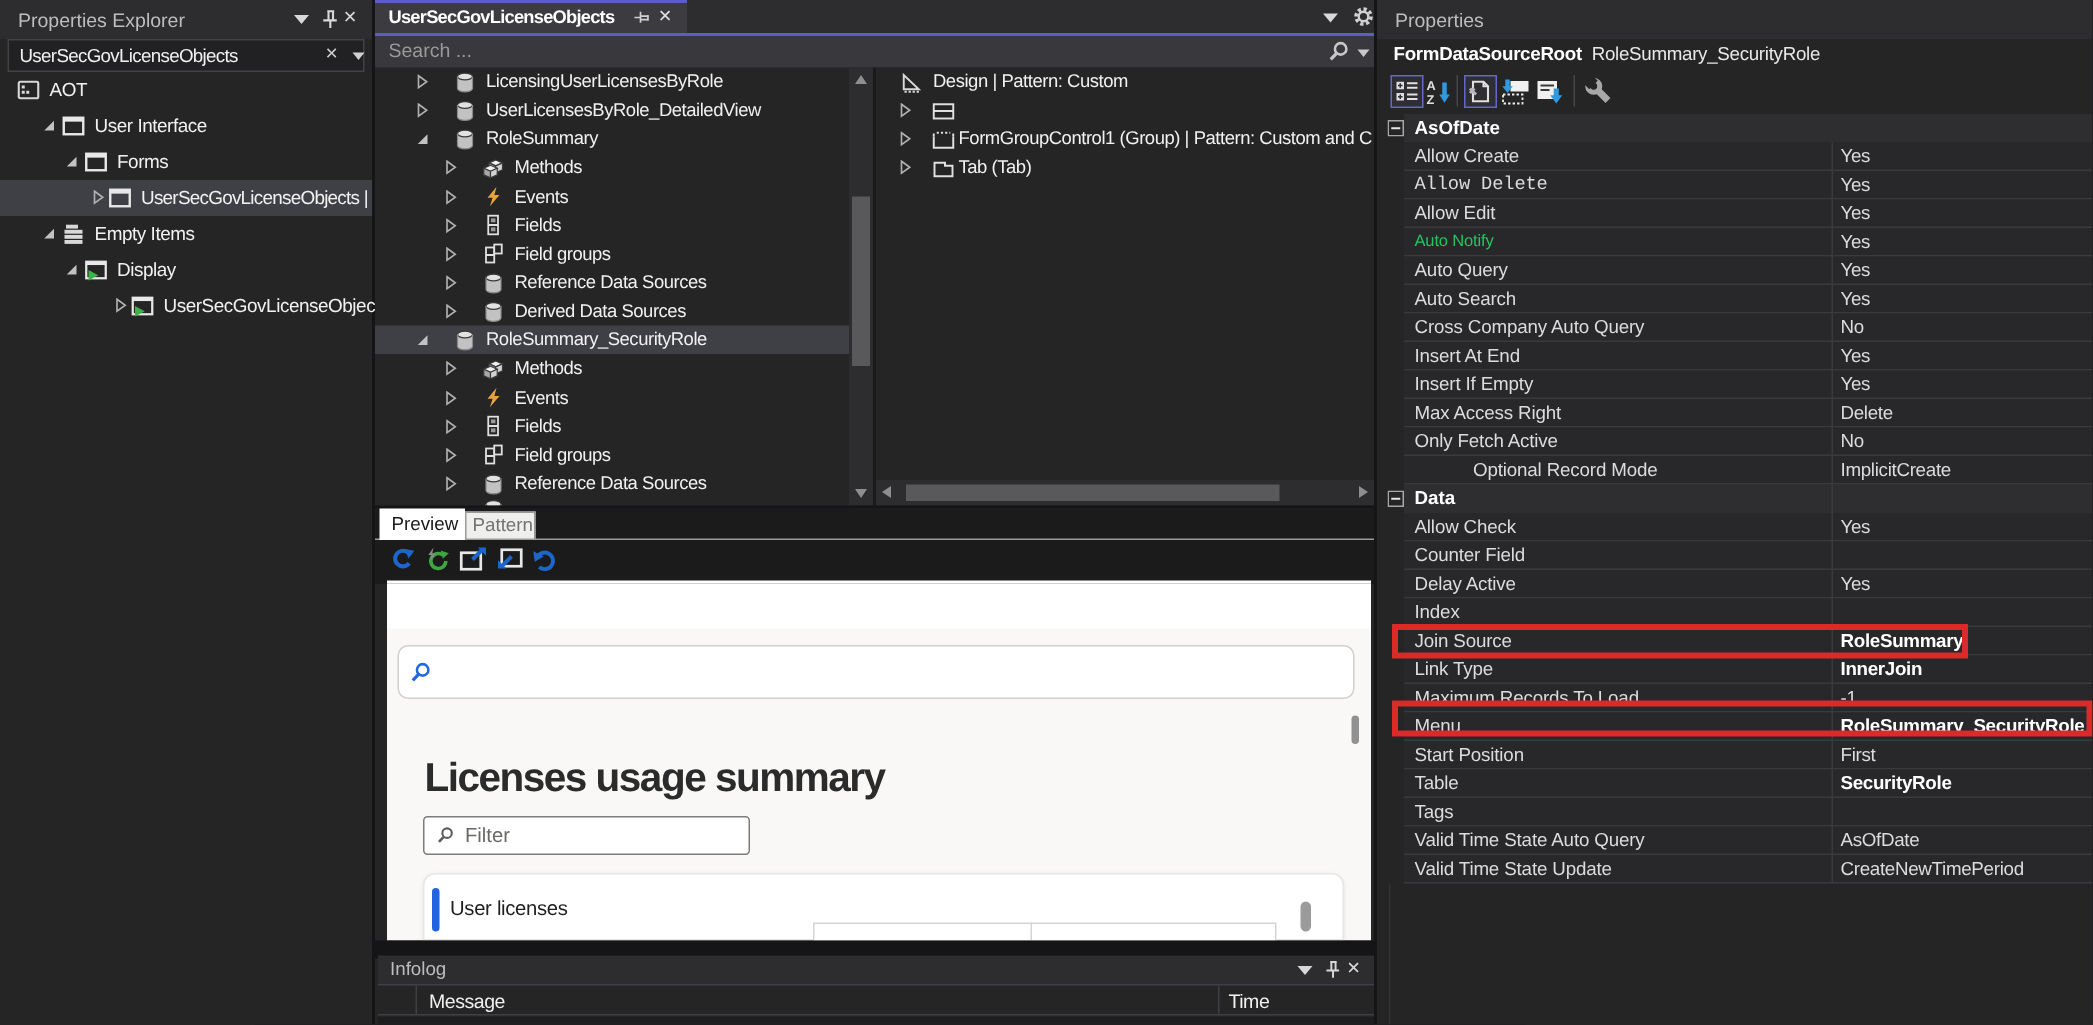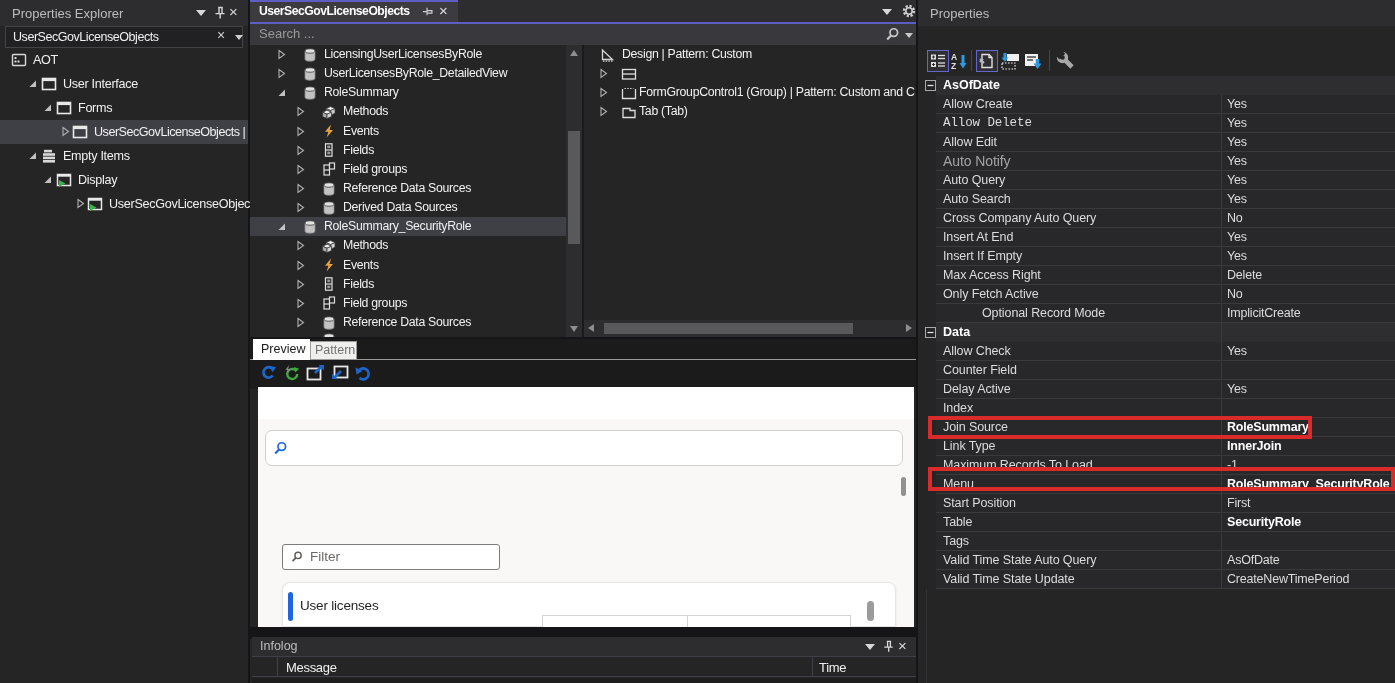--- a/index.html
+++ b/index.html
@@ -385,20 +385,21 @@
 </div>
 
 <div class="abs" style="left:258px;top:387px;width:656px;height:2px;background:#ffffff;"></div>
 <div class="abs" style="left:258px;top:389px;width:656px;height:238px;background:#f9f8f7;overflow:hidden;">
   <div class="abs" style="left:0;top:0;width:656px;height:30px;background:#ffffff;"></div>
   <div class="abs" style="left:7px;top:41px;width:638px;height:36px;background:#ffffff;border:1px solid #d2d0ce;border-radius:7px;"></div>
   <svg class="abs" style="left:14px;top:51px;color:#2266e3" width="17" height="17">
         <use href="#mag"></use>
       </svg>
   <div class="abs" style="left:643px;top:88px;width:5px;height:19px;background:#919191;border-radius:2.5px;"></div>
+  <div class="abs" style="left:25px;top:114px;font-size:27px;font-weight:bold;color:#2b2b2b;letter-spacing:-1px;">Licenses usage summary</div>
   <div class="abs" style="left:24px;top:155px;width:218px;height:26px;background:#ffffff;border:1px solid #7e7c7a;border-radius:3px;"></div>
   <svg class="abs" style="left:32px;top:161px;color:#5f5d5b" width="14" height="14">
         <use href="#mag"></use>
       </svg>
   <div class="abs" style="left:52px;top:160px;font-size:13.5px;color:#6b6966;">Filter</div>
   <div class="abs" style="left:24px;top:193px;width:614px;height:45px;background:#ffffff;border:1px solid #e8e6e4;border-radius:8px 8px 0 0;box-shadow:0 1px 3px rgba(0,0,0,0.08);"></div>
   <div class="abs" style="left:30px;top:203px;width:5px;height:29px;background:#2064e0;border-radius:2.5px;"></div>
   <div class="abs" style="left:42px;top:209px;font-size:13.5px;color:#1f1f1f;letter-spacing:-0.2px;">User licenses</div>
   <div class="abs" style="left:284px;top:226px;width:309px;height:14px;background:#ffffff;border:1px solid #d4d4d4;"></div>
   <div class="abs" style="left:429px;top:226px;width:1px;height:14px;background:#d4d4d4;"></div>
@@ -416,20 +417,21 @@
 <div class="abs" style="left:252px;top:656px;width:664px;height:21px;background:#252526;border-top:1px solid #3f3f46;border-bottom:1px solid #3f3f46;"></div>
 <div class="abs" style="left:277px;top:657px;width:1px;height:19px;background:#3f3f46;"></div>
 <div class="abs" style="left:812px;top:657px;width:1px;height:19px;background:#3f3f46;"></div>
 <div class="abs t" style="left:286px;top:658px;font-size:13px;">Message</div>
 <div class="abs t" style="left:819px;top:658px;font-size:13px;">Time</div>
 <div class="abs" style="left:252px;top:678px;width:664px;height:5px;background:#1e1e1e;"></div>
 
 <div class="abs" style="left:918px;top:0;width:477px;height:683px;background:#252526;"></div>
 <div class="abs" style="left:918px;top:0;width:477px;height:26px;background:#2d2d30;"></div>
 <div class="abs td" style="left:930px;top:6px;">Properties</div>
+<div class="abs" style="left:929px;top:29px;font-size:12.5px;color:#ffffff;letter-spacing:-0.2px;white-space:nowrap;"><b>FormDataSourceRoot</b>&nbsp; <span style="color:#e8e8e8;font-weight:normal">RoleSummary_SecurityRole</span></div>
 <div id="ptoolbar">
 <div class="abs" style="left:927px;top:50px;width:22px;height:22px;border:1px solid #6466c9;background:#2f2f33;"></div>
 <svg class="abs" style="left:930px;top:53px" width="16" height="16" viewBox="0 0 16 16">
 <rect x="1" y="1.5" width="5" height="5" fill="#e0e0e0"></rect>
         <rect x="1" y="9" width="5" height="5" fill="#e0e0e0"></rect>
 <g stroke="#e0e0e0" stroke-width="1.3">
           <line x1="8" y1="2.5" x2="15" y2="2.5"></line>
           <line x1="8" y1="5.5" x2="15" y2="5.5"></line>
           <line x1="8" y1="10" x2="15" y2="10"></line>
           <line x1="8" y1="13" x2="15" y2="13"></line>
@@ -486,21 +488,21 @@
 <div class="abs" style="left:936px;top:95px;width:459px;height:19px;background:#28282a;border-bottom:1px solid #3a3a3d;"></div>
       <div class="abs" style="left:943px;top:95px;font-size:12.5px;color:#dcdcdc;line-height:19px;letter-spacing:-0.1px;white-space:nowrap;">Allow Create</div>
       <div class="abs" style="left:1227px;top:95px;font-size:12.5px;color:#dcdcdc;font-weight:normal;line-height:19px;letter-spacing:-0.2px;white-space:nowrap;">Yes</div>
 <div class="abs" style="left:936px;top:114px;width:459px;height:19px;background:#28282a;border-bottom:1px solid #3a3a3d;"></div>
       <div class="abs" style="left:943px;top:114px;font-size:12.5px;color:#dcdcdc;line-height:19px;letter-spacing:-0.1px;white-space:nowrap;font-family:Liberation Mono, monospace;">Allow Delete</div>
       <div class="abs" style="left:1227px;top:114px;font-size:12.5px;color:#dcdcdc;font-weight:normal;line-height:19px;letter-spacing:-0.2px;white-space:nowrap;">Yes</div>
 <div class="abs" style="left:936px;top:133px;width:459px;height:19px;background:#28282a;border-bottom:1px solid #3a3a3d;"></div>
       <div class="abs" style="left:943px;top:133px;font-size:12.5px;color:#dcdcdc;line-height:19px;letter-spacing:-0.1px;white-space:nowrap;">Allow Edit</div>
       <div class="abs" style="left:1227px;top:133px;font-size:12.5px;color:#dcdcdc;font-weight:normal;line-height:19px;letter-spacing:-0.2px;white-space:nowrap;">Yes</div>
 <div class="abs" style="left:936px;top:152px;width:459px;height:19px;background:#28282a;border-bottom:1px solid #3a3a3d;"></div>
-      <div class="abs" style="left:943px;top:152px;font-size:14px;color:#a3a3a3;line-height:19px;letter-spacing:-0.1px;white-space:nowrap;">Auto Notify</div>
+      <div class="abs" style="left:943px;top:152px;font-size:11px;color:#22c55e;line-height:19px;letter-spacing:-0.1px;white-space:nowrap;">Auto Notify</div>
       <div class="abs" style="left:1227px;top:152px;font-size:12.5px;color:#dcdcdc;font-weight:normal;line-height:19px;letter-spacing:-0.2px;white-space:nowrap;">Yes</div>
 <div class="abs" style="left:936px;top:171px;width:459px;height:19px;background:#28282a;border-bottom:1px solid #3a3a3d;"></div>
       <div class="abs" style="left:943px;top:171px;font-size:12.5px;color:#dcdcdc;line-height:19px;letter-spacing:-0.1px;white-space:nowrap;">Auto Query</div>
       <div class="abs" style="left:1227px;top:171px;font-size:12.5px;color:#dcdcdc;font-weight:normal;line-height:19px;letter-spacing:-0.2px;white-space:nowrap;">Yes</div>
 <div class="abs" style="left:936px;top:190px;width:459px;height:19px;background:#28282a;border-bottom:1px solid #3a3a3d;"></div>
       <div class="abs" style="left:943px;top:190px;font-size:12.5px;color:#dcdcdc;line-height:19px;letter-spacing:-0.1px;white-space:nowrap;">Auto Search</div>
       <div class="abs" style="left:1227px;top:190px;font-size:12.5px;color:#dcdcdc;font-weight:normal;line-height:19px;letter-spacing:-0.2px;white-space:nowrap;">Yes</div>
 <div class="abs" style="left:936px;top:209px;width:459px;height:19px;background:#28282a;border-bottom:1px solid #3a3a3d;"></div>
       <div class="abs" style="left:943px;top:209px;font-size:12.5px;color:#dcdcdc;line-height:19px;letter-spacing:-0.1px;white-space:nowrap;">Cross Company Auto Query</div>
       <div class="abs" style="left:1227px;top:209px;font-size:12.5px;color:#dcdcdc;font-weight:normal;line-height:19px;letter-spacing:-0.2px;white-space:nowrap;">No</div>

